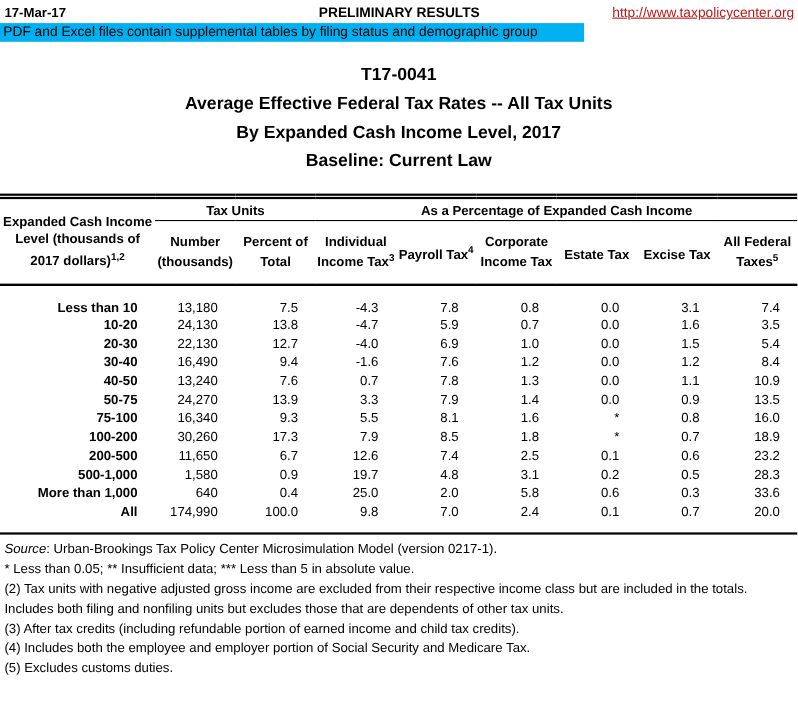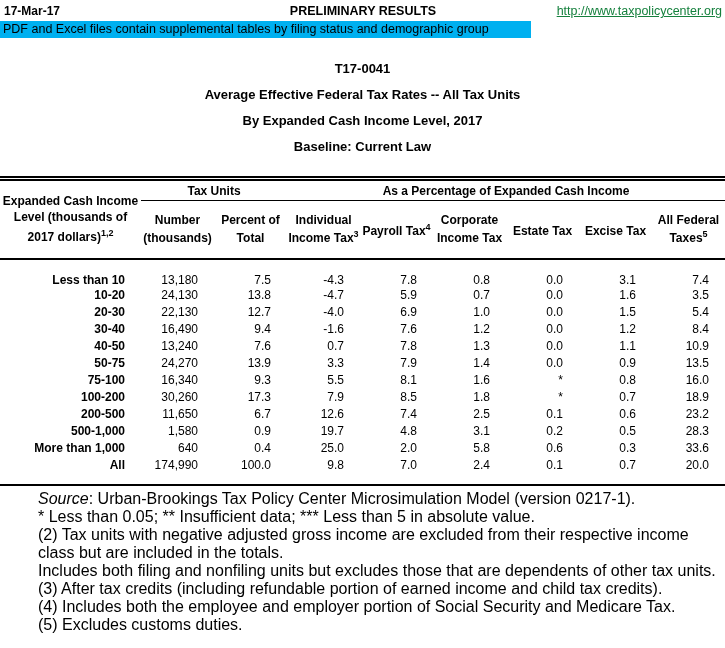--- a/index.html
+++ b/index.html
@@ -26,21 +26,21 @@
   
   .banner {
     margin-top: 3px;
     width: fit-content;
     font-weight: normal;
     font-size: 12.5px;
     padding: 1px 42px 2px 3px;
   }
 
   
-  .titles { text-align: center; font-weight: bold; font-size: 13px; }
+  .titles { text-align: center; font-weight: bold; font-size: 16px; }
   .title-line { margin-top: 12px; line-height: 14px; }
   .title-line:first-child { margin-top: 24px; }
 
   
   table {
     width: 725px;
     margin-top: 22px;
     border-collapse: collapse;
     table-layout: fixed;
     border-top: 5px double #000;
@@ -63,31 +63,31 @@
     text-align: right;
     font-weight: normal;
     white-space: nowrap;
     font-size: 12px;
   }
   tbody th { font-weight: bold; }
   tbody tr:first-child th, tbody tr:first-child td { padding-top: 13px; }
 
   
   .foot-rule { margin-top: 10px; border-top: 2px solid #000; }
-  .footnotes { padding: 4px 0 0 4px; line-height: 18.1px; font-size: 16px; margin-left: 34px; }
+  .footnotes { padding: 4px 0 0 4px; line-height: 18.1px; font-size: 12px; }
   .source-label { font-style: italic; }
 </style>
 </head>
 <body>
 
 <div class="top-row">
   <div class="top-left">17-Mar-17</div>
   <div class="top-center">PRELIMINARY RESULTS</div>
   <div class="top-right">
-    <a href="#" style="color: #15803d; text-decoration: underline;">http://www.taxpolicycenter.org</a>
+    <a href="#" style="color: #b91c1c; text-decoration: underline;">http://www.taxpolicycenter.org</a>
   </div>
 </div>
 
 <div class="banner" style="background: rgb(0, 176, 240);">PDF and Excel files contain supplemental tables by filing status and demographic group</div>
 
 <div class="titles">
   <div class="title-line">T17-0041</div>
   <div class="title-line">Average Effective Federal Tax Rates -- All Tax Units</div>
   <div class="title-line">By Expanded Cash Income Level, 2017</div>
   <div class="title-line">Baseline: Current Law</div>

